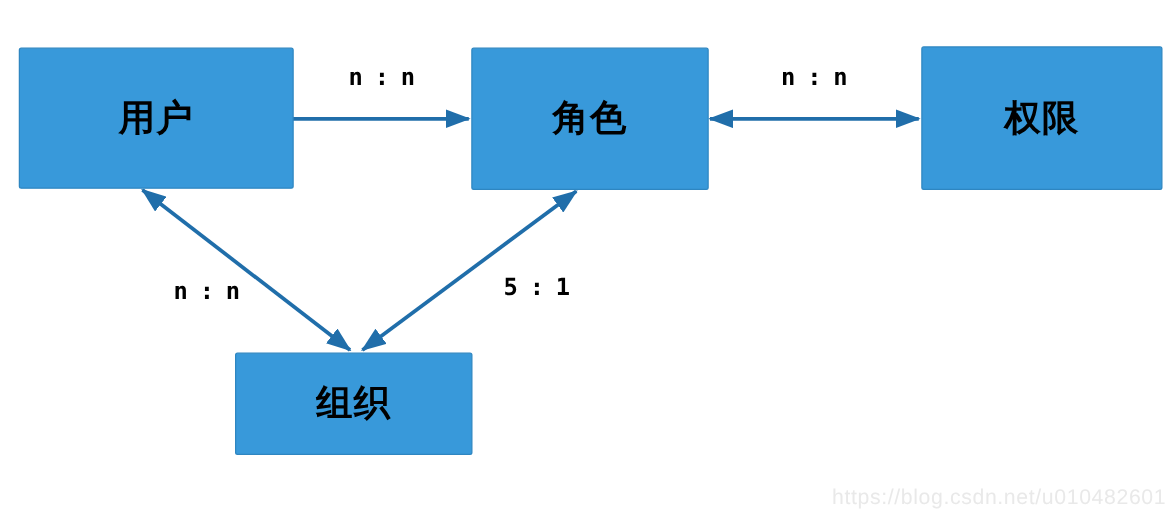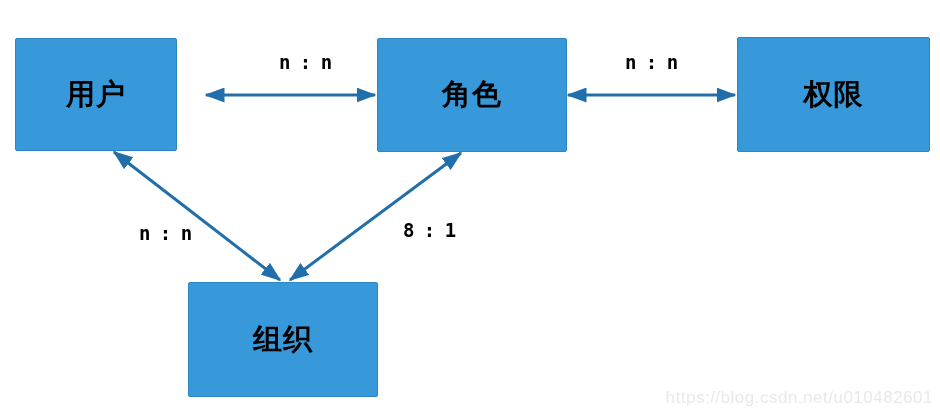--- a/index.html
+++ b/index.html
@@ -25,24 +25,24 @@
     display:flex;align-items:center;justify-content:center;
     background:var(--node-fill);
     border:1px solid var(--node-border);
     border-radius:2px;
     box-sizing:border-box;
     color:#000;
     font-size:29px;
     font-weight:bold;
     letter-spacing:1px;
   }
-  .node-user{left:15px;top:38px;width:162px;height:113px;}
+  .node-user{left:15px;top:38px;width:220px;height:113px;}
   .node-role{left:377px;top:38px;width:190px;height:114px;}
   .node-permission{left:737px;top:37px;width:193px;height:115px;}
-  .node-organization{left:188px;top:282px;width:190px;height:115px;}
+  .node-organization{left:188px;top:282px;width:190px;height:82px;}
   .edge-label{
     position:absolute;
     transform:translate(-50%,-50%);
     font-family:"DejaVu Sans Mono", monospace;
     font-weight:bold;
     font-size:19px;
     letter-spacing:-1px;
     color:var(--label-color);
     white-space:nowrap;
   }
@@ -85,17 +85,17 @@
   <div class="node node-role">
     <span>角色</span>
   </div>
   <div class="node node-organization">
     <span>组织</span>
   </div>
 
   <div class="edge-label lbl-user-role">n : n</div>
   <div class="edge-label lbl-role-permission">n : n</div>
   <div class="edge-label lbl-user-organization">n : n</div>
-  <div class="edge-label lbl-role-organization">8 : 1</div>
+  <div class="edge-label lbl-role-organization">5 : 1</div>
 
   <div class="watermark">https://blog.csdn.net/u010482601</div>
 
 </div>
 
 </body></html>

